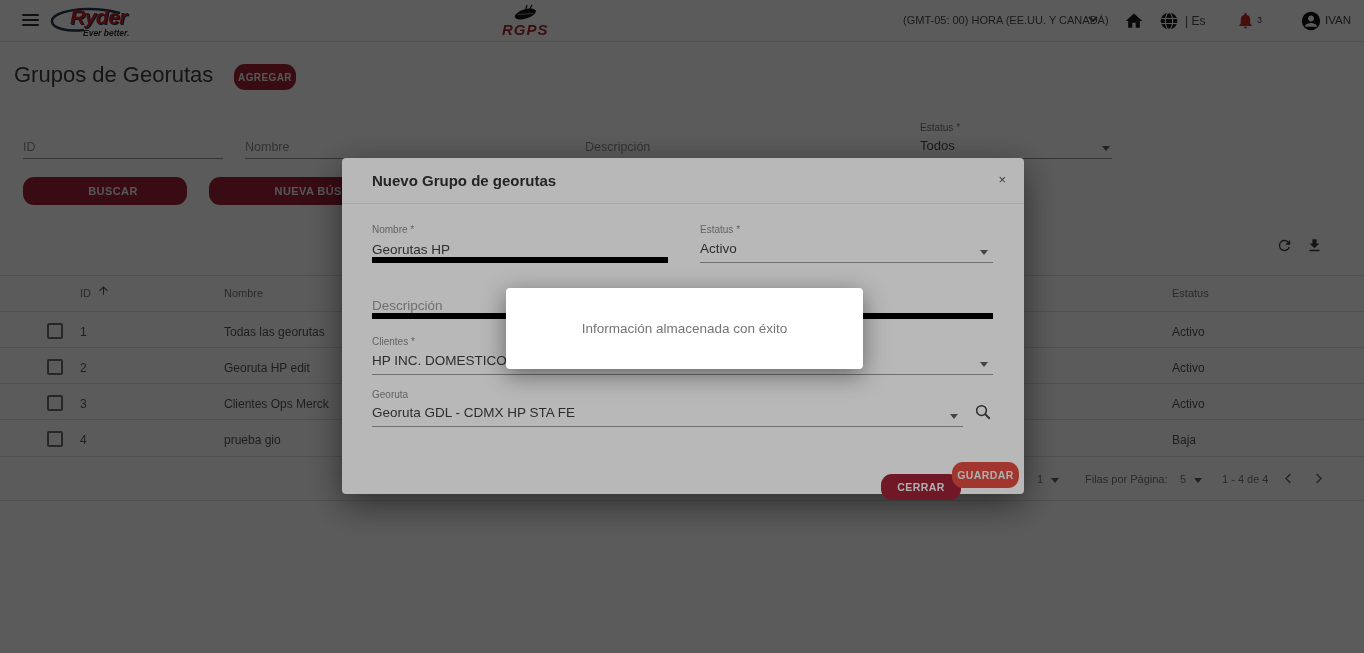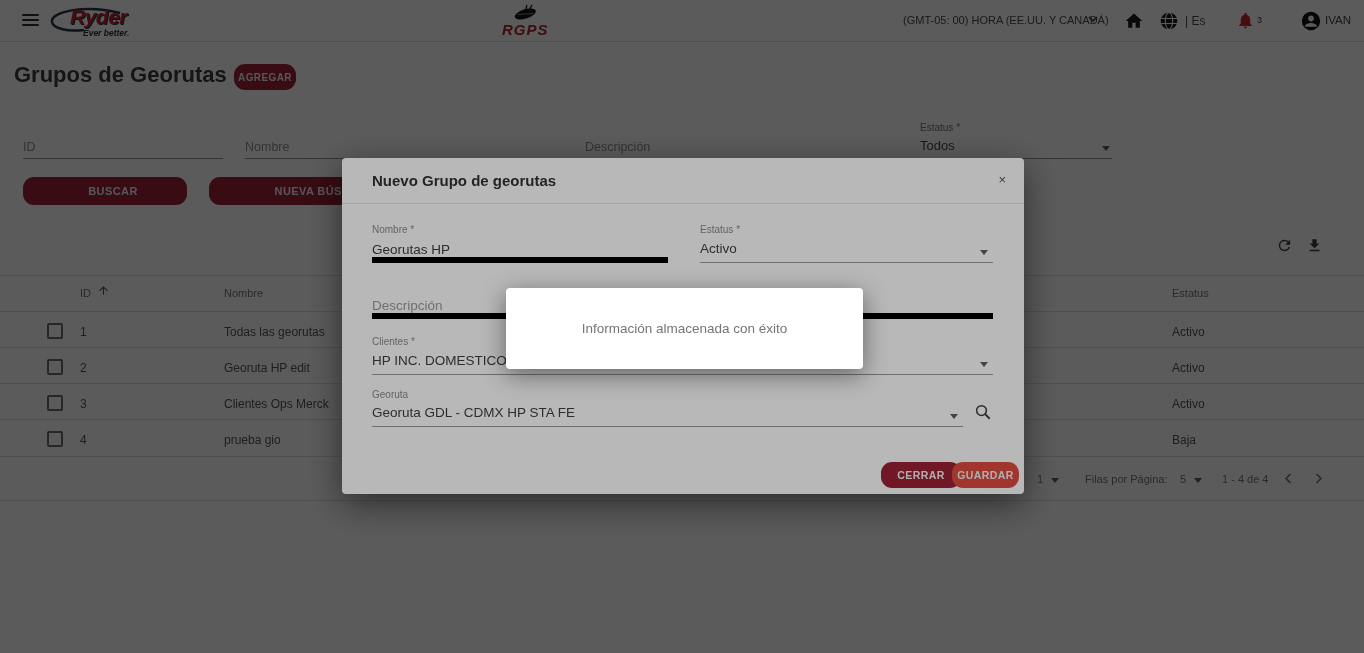--- a/index.html
+++ b/index.html
@@ -23,21 +23,21 @@
   .rgps-word { position:absolute; left:6px; top:18px; font-style:italic; font-weight:bold; font-size:15px; letter-spacing:1px; color:#a72b2a; }
   .rgps-sat { position:absolute; left:12px; top:1px; }
 
   .tz { position:absolute; left:903px; top:14px; font-size:11px; color:#4a4a4a; cursor:pointer; }
   .tz-caret { position:absolute; left:1087px; top:15px; }
   .hd-ic { position:absolute; top:11px; cursor:pointer; }
   .lang { position:absolute; left:1185px; top:14px; font-size:12px; color:#4a4a4a; }
   .bell-badge { position:absolute; left:1257px; top:15px; font-size:9px; color:#3a3a3a; }
   .user-name { position:absolute; left:1325px; top:14px; font-size:11.5px; color:#424242; }
 
-  .page-title { position:absolute; left:14px; top:62px; font-size:22px; font-weight:bold; color:#3d3d3d; }
+  .page-title { position:absolute; left:14px; top:62px; font-size:22px; font-weight:normal; color:#3d3d3d; }
   .btn { display:flex; align-items:center; justify-content:center; border-radius:11px; color:#f1f1f1; font-weight:bold; cursor:pointer; letter-spacing:.4px; }
   .btn-maroon { background:#9d2235; }
   .agregar { position:absolute; left:234px; top:64px; width:62px; height:26px; font-size:10px; }
 
   .fld-input { position:absolute; border:none; outline:none; background:transparent; border-bottom:1px solid #949494; font-size:12.5px; color:#424242; height:24px; font-family:inherit; }
   .fld-input::placeholder { color:#8f8f8f; }
   .flt-label { position:absolute; font-size:10px; color:#757575; }
   .sel { position:absolute; border-bottom:1px solid #949494; font-size:13px; color:#4a4a4a; cursor:pointer; }
   .caret { position:absolute; width:0; height:0; border-left:4px solid transparent; border-right:4px solid transparent; border-top:5px solid #5f5f5f; }
 
@@ -61,21 +61,21 @@
   .backdrop2 { position:absolute; inset:0; z-index:15; background:rgba(0,0,0,0.28); }
 
   .modal { position:absolute; left:342px; top:158px; width:682px; height:336px; z-index:10; background:#fff; border-radius:4px; box-shadow:0 10px 34px rgba(0,0,0,.5); }
   .modal-title { position:absolute; left:30px; top:14px; font-size:15px; font-weight:bold; color:#333; }
   .modal-close { position:absolute; right:18px; top:14px; font-size:13px; color:#555; cursor:pointer; line-height:16px; }
   .modal-divider { position:absolute; left:0; top:45px; width:682px; border-top:1px solid #e8e8e8; }
   .m-label { position:absolute; font-size:10px; color:#8a8a8a; }
   .m-input { position:absolute; border:none; outline:none; background:transparent; border-bottom:6px solid #000000; font-size:13.5px; color:#3f3f3f; height:22px; font-family:inherit; }
   .m-input::placeholder { color:#9b9b9b; }
   .m-sel { position:absolute; border-bottom:1px solid #9a9a9a; font-size:13.5px; color:#3f3f3f; height:22px; cursor:pointer; }
-  .cerrar  { position:absolute; left:539px; top:304px; width:80px; height:26px; font-size:10.5px; }
+  .cerrar  { position:absolute; left:539px; top:316px; width:80px; height:26px; font-size:10.5px; }
   .guardar { position:absolute; left:610px; top:304px; width:67px; height:26px; font-size:10.5px; background:#de4b41; }
   .m-search { position:absolute; left:632px; top:245px; cursor:pointer; }
 
   .toast { position:absolute; left:506px; top:288px; width:357px; height:81px; z-index:20; background:#fff; border-radius:4px; box-shadow:0 6px 24px rgba(0,0,0,.45); display:flex; align-items:center; justify-content:center; }
   .toast-msg { font-size:13.5px; color:#757575; }
 </style>
 </head>
 <body>
 
 <div id="screen">

